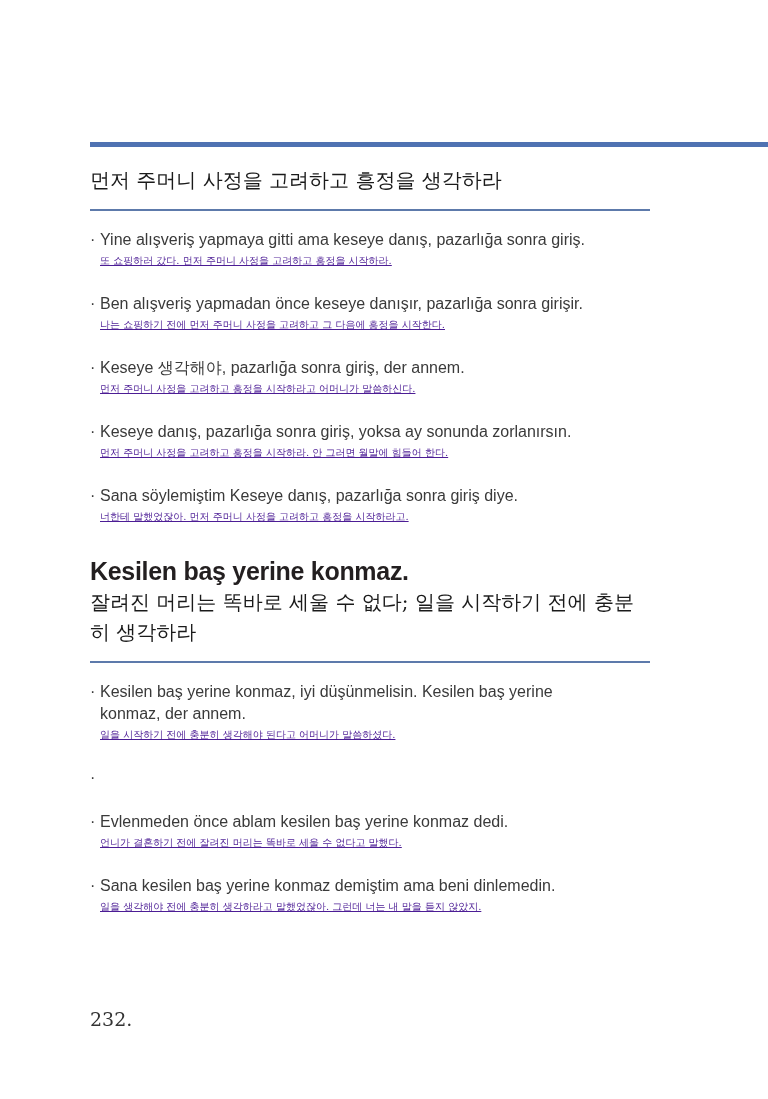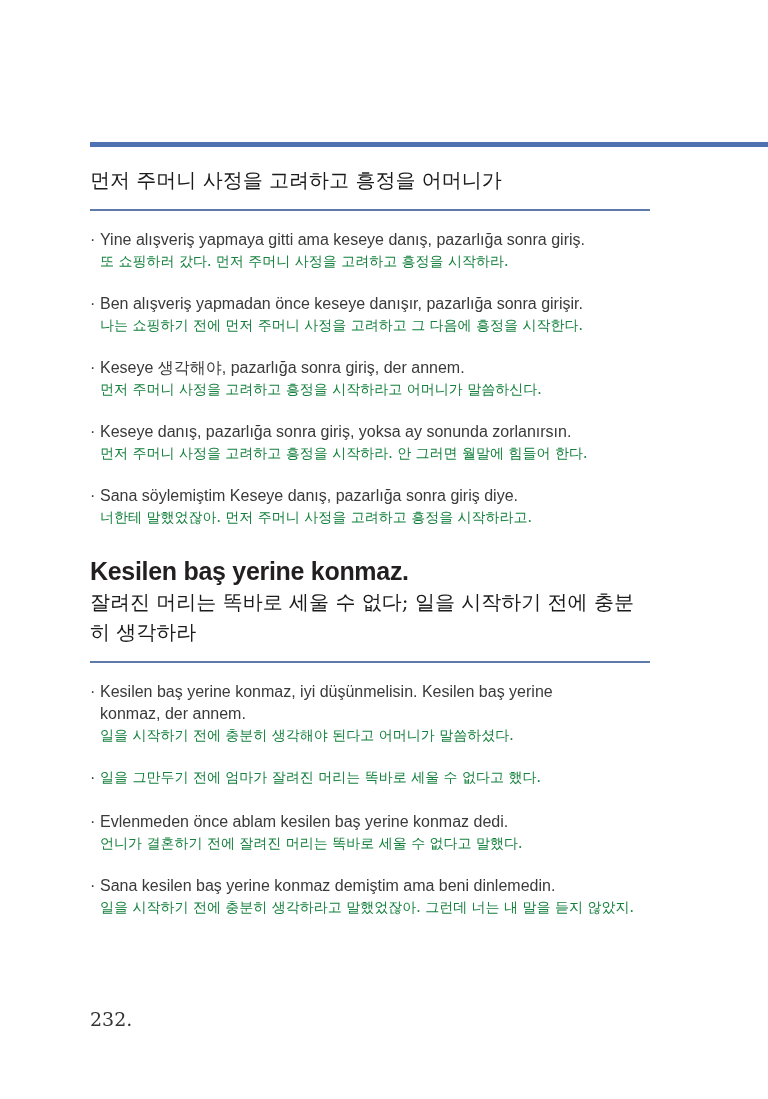--- a/index.html
+++ b/index.html
@@ -60,44 +60,45 @@
   .tr-line{
     margin:0;
     font-size:16px;
     line-height:22px;
     color:#3a3a3a;
     white-space:pre-line;
   }
   .ko-line{
     margin:0;
     font-family:"DejaVu Serif","Liberation Serif",serif;
-    font-size:14px;
+    font-size:10px;
     line-height:20px;
-    color:#15803d;
+    color:#4c1d95;
     white-space:pre-line;
+    text-decoration:underline;
   }
   .section-2{margin-top:30px;}
   .footer{
     position:absolute;
     left:90px;top:1008px;
     font-family:"DejaVu Serif","Liberation Serif",serif;
     font-size:19px;
     color:#333333;
   }
 </style>
 </head>
 <body>
 
 <div class="page">
   <div class="top-rule"></div>
 
   <div class="content">
 
     <section>
-      <h2 class="section-subtitle">먼저 주머니 사정을 고려하고 흥정을 어머니가</h2>
+      <h2 class="section-subtitle">먼저 주머니 사정을 고려하고 흥정을 생각하라</h2>
       <hr class="divider">
       <div class="entries">
 
         <div class="entry">
           <span class="dot">·</span>
           <div class="lines">
             <p class="tr-line">Yine alışveriş yapmaya gitti ama keseye danış, pazarlığa sonra giriş.</p>
             <p class="ko-line">또 쇼핑하러 갔다. 먼저 주머니 사정을 고려하고 흥정을 시작하라.</p>
           </div>
         </div>
@@ -149,37 +150,36 @@
           <div class="lines">
             <p class="tr-line">Kesilen baş yerine konmaz,  iyi düşünmelisin. Kesilen baş yerine
 konmaz, der annem.</p>
             <p class="ko-line">일을 시작하기 전에 충분히  생각해야 된다고 어머니가 말씀하셨다.</p>
           </div>
         </div>
 
         <div class="entry">
           <span class="dot">·</span>
           <div class="lines">
-            <p class="ko-line">일을 그만두기 전에 엄마가 잘려진 머리는 똑바로 세울 수 없다고 했다.</p>
           </div>
         </div>
 
         <div class="entry">
           <span class="dot">·</span>
           <div class="lines">
             <p class="tr-line">Evlenmeden önce ablam kesilen baş yerine konmaz dedi.</p>
             <p class="ko-line">언니가 결혼하기 전에 잘려진 머리는 똑바로 세울 수 없다고 말했다.</p>
           </div>
         </div>
 
         <div class="entry">
           <span class="dot">·</span>
           <div class="lines">
             <p class="tr-line">Sana kesilen baş yerine konmaz demiştim ama beni dinlemedin.</p>
-            <p class="ko-line">일을 시작하기 전에 충분히 생각하라고 말했었잖아. 그런데 너는 내 말을 듣지 않았지.</p>
+            <p class="ko-line">일을 생각해야 전에 충분히 생각하라고 말했었잖아. 그런데 너는 내 말을 듣지 않았지.</p>
           </div>
         </div>
 
       </div>
     </section>
 
   </div>
 
   <div class="footer">
     <span>232.</span>

